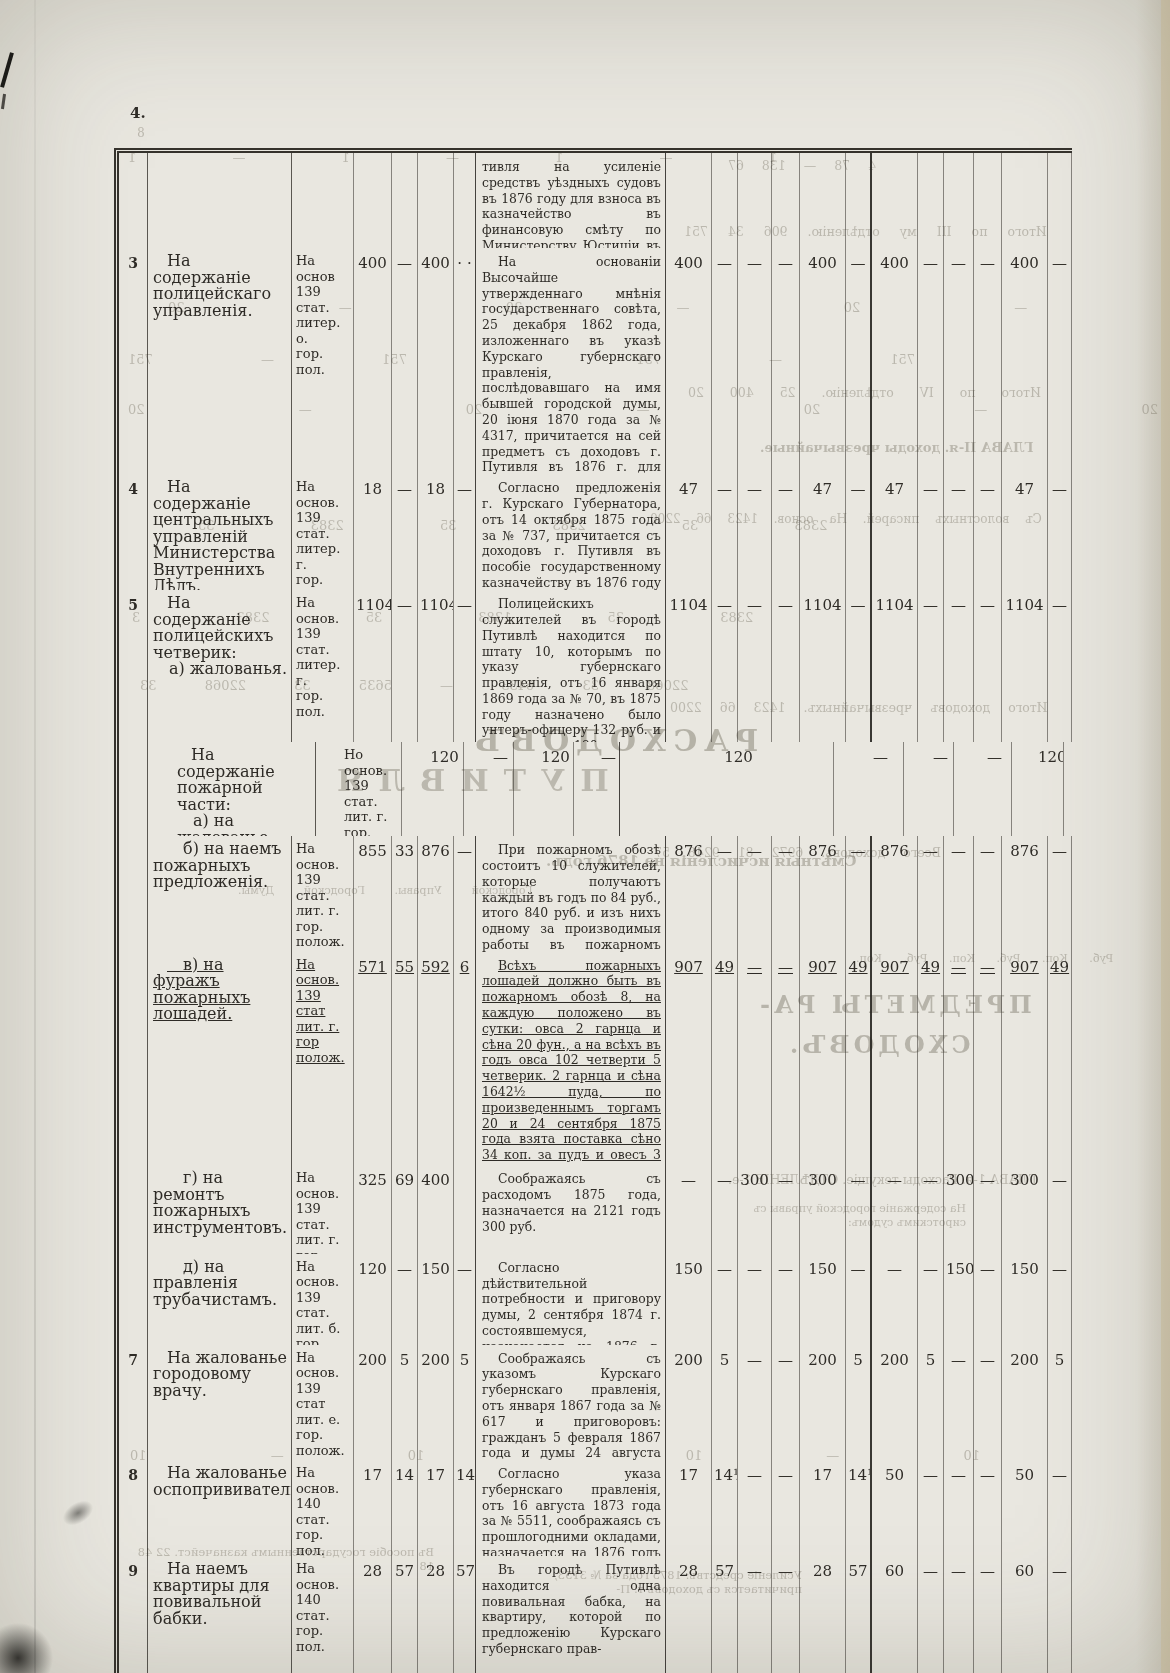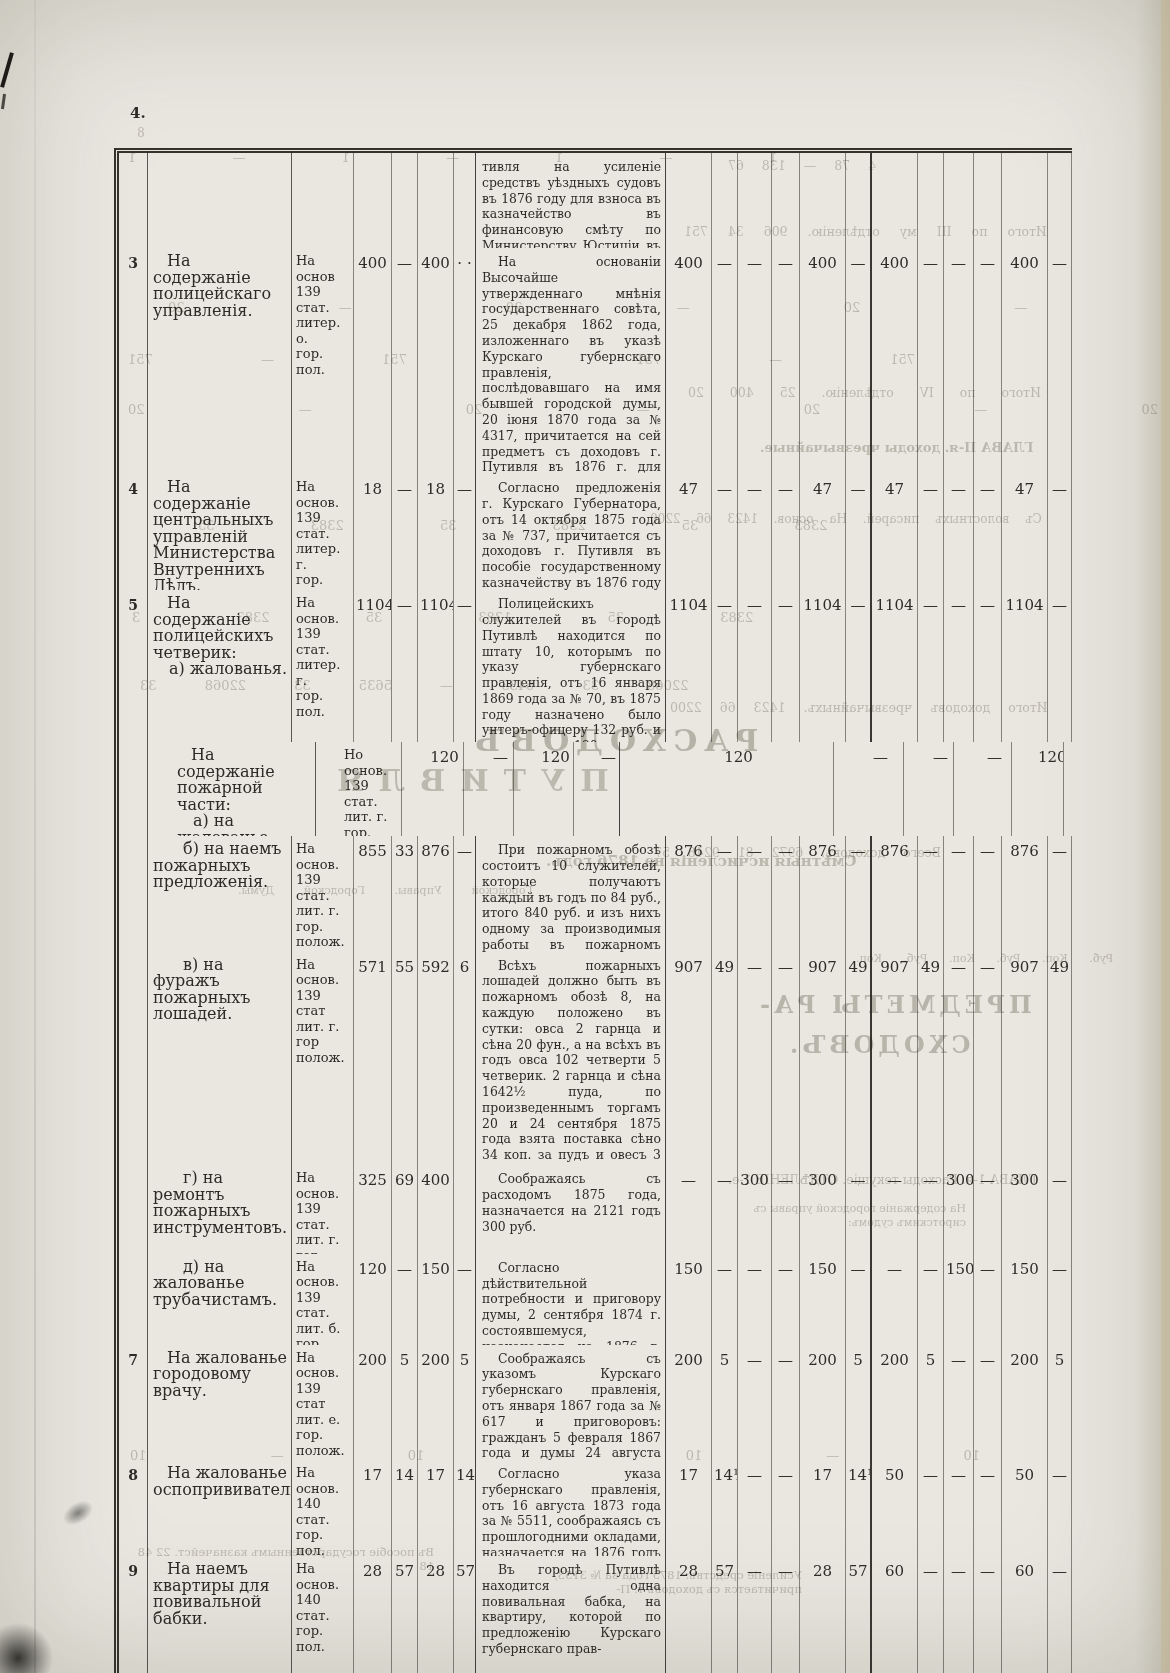--- a/index.html
+++ b/index.html
@@ -68,21 +68,21 @@
   .trow{
     display:grid;
     grid-template-columns:29px 144px 62px 38px 26px 36px 22px 190px 46px 26px 34px 28px 46px 26px 46px 26px 30px 28px 46px 24px;
   }
   .trow:nth-child(1){min-height:95px;}
   .trow:nth-child(2){min-height:208px;}
   .trow:nth-child(3){min-height:116px;}
   .trow:nth-child(4){min-height:152px;}
   .trow:nth-child(5){min-height:62px;gap:24px;}
   .trow:nth-child(6){min-height:112px;}
-  .trow:nth-child(7){min-height:212px;}
+  .trow:nth-child(7){min-height:212px;text-decoration:underline;}
   .trow:nth-child(8){min-height:62px;}
   .trow:nth-child(9){min-height:62px;}
   .trow:nth-child(10){min-height:102px;}
   .trow:nth-child(11){min-height:96px;}
   .trow:nth-child(12){min-height:122px;}
   .trow:last-child{flex:1; min-height:0;}
   .cell{border-right:1px solid rgba(52,49,43,.55); padding:2px; overflow:hidden;}
   .c-no{border-right:1.2px solid rgba(42,39,34,.75); text-align:center; font-size:14px; font-weight:bold; padding-top:7px;}
   .c-desc{border-right:1.2px solid rgba(42,39,34,.75); font-size:16px; line-height:16.5px;
     white-space:pre-line; padding:5px 3px 0 5px; text-indent:14px;}
@@ -323,21 +323,21 @@
     <div class="cell num c-r5">—</div>
     <div class="cell num c-r6">—</div>
     <div class="cell num c-r7">—</div>
     <div class="cell num c-r8">300</div>
     <div class="cell num c-r9">—</div>
     <div class="cell num c-r10">300</div>
     <div class="cell num c-r11">—</div>
   </div>
       <div class="trow">
     <div class="cell c-no"></div>
-    <div class="cell c-desc">  д) на жалованье трубачистамъ.</div>
+    <div class="cell c-desc">  д) на правленія трубачистамъ.</div>
     <div class="cell c-basis">На основ.
 139 стат.
 лит. б. гор.
 полож.</div>
     <div class="cell num c-n1">120</div>
     <div class="cell num c-n2">—</div>
     <div class="cell num c-n3">150</div>
     <div class="cell num c-n4">—</div>
     <div class="cell c-expl">Согласно дѣйствительной потребности и приговору думы, 2 сентября 1874 г. состоявшемуся, назначается на 1876 г. 150 р.</div>
     <div class="cell num c-r0">150</div>

